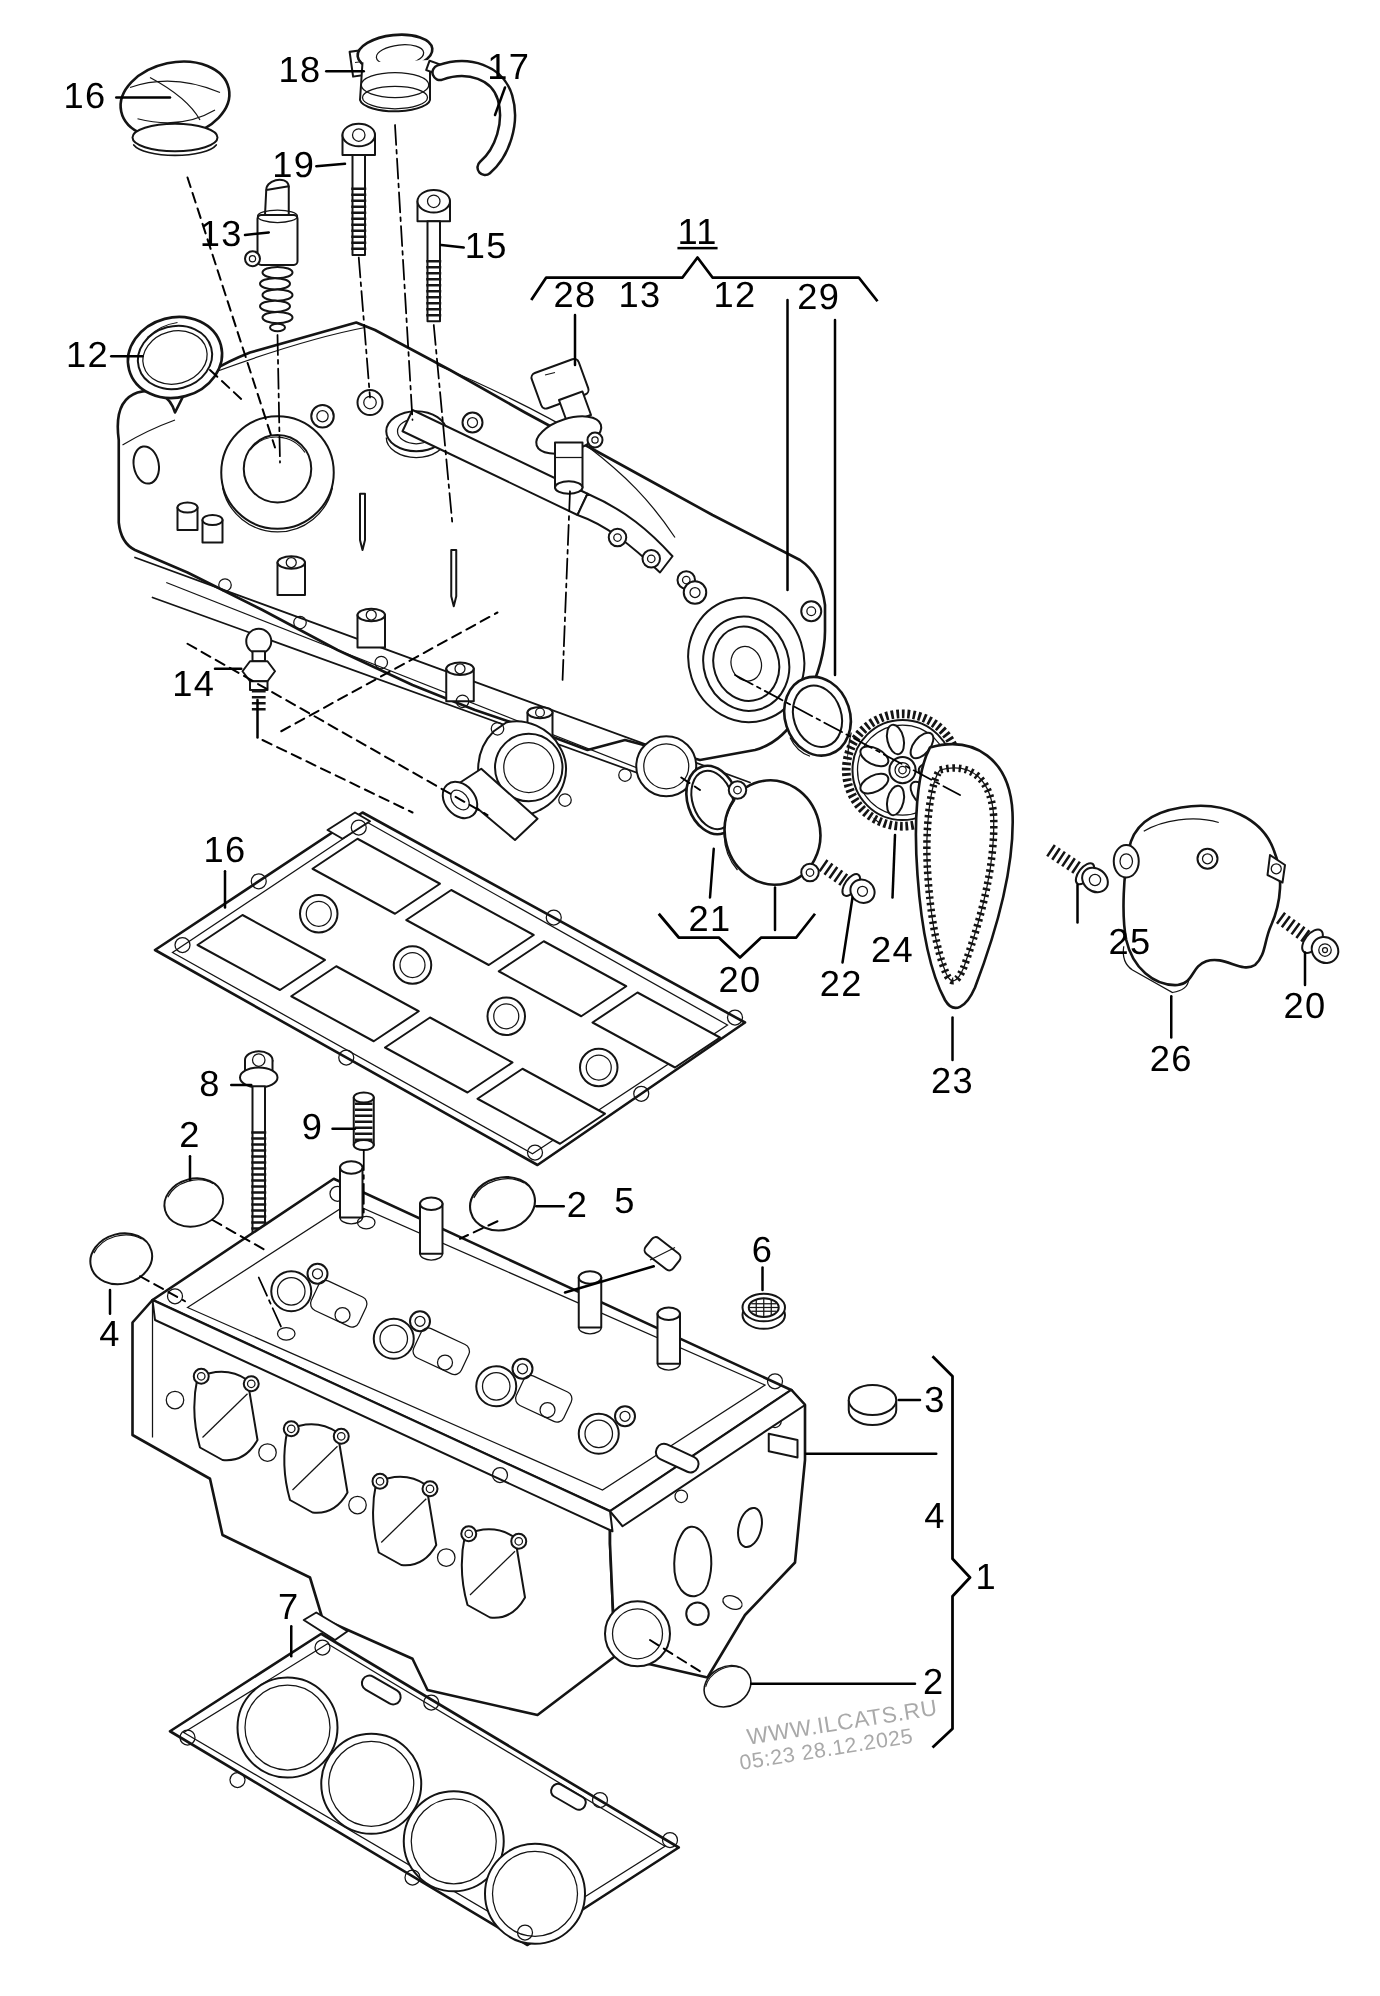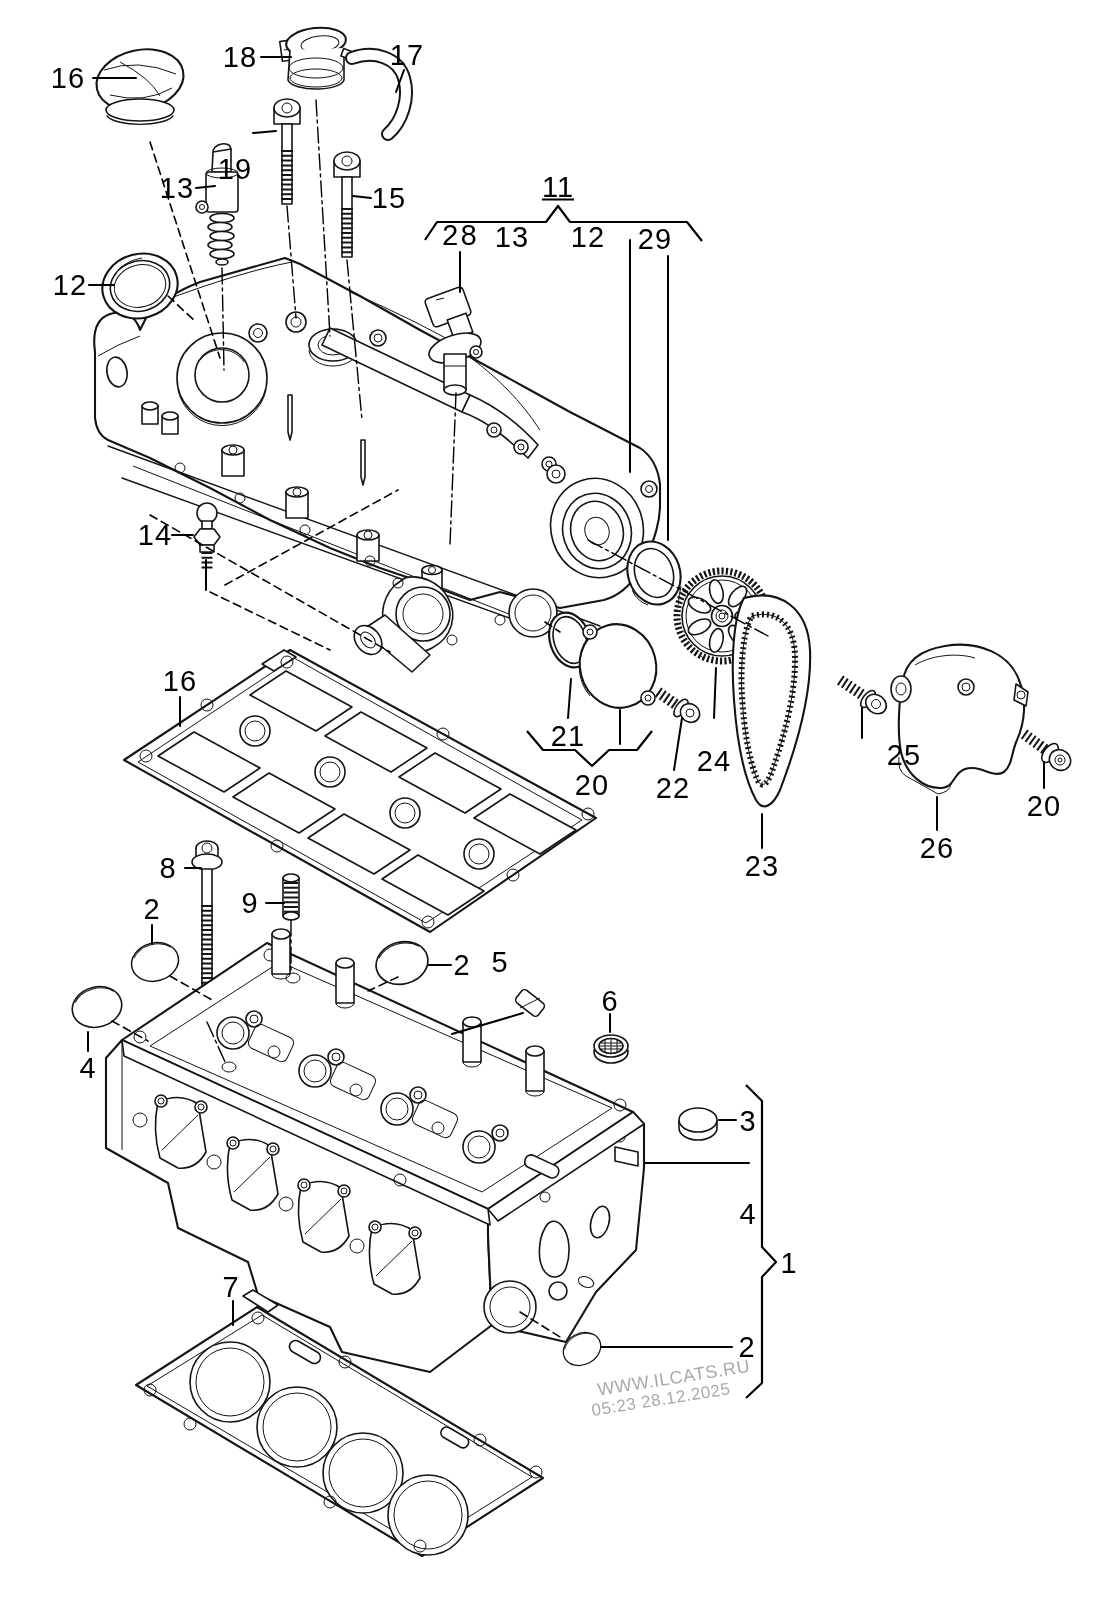--- a/index.html
+++ b/index.html
@@ -533,30 +533,30 @@
         <polyline points="425,240 437,222 546,222 558,206 570,222 687,222 702,241" class="bracket"></polyline>
         <polyline points="527,731 543,750 575,750 592,766 609,750 637,750 652,731" class="bracket"></polyline>
         <polyline points="746,1085 762,1101 762,1247 776,1262 762,1277 762,1383 746,1398" class="bracket"></polyline>
       </g>
 </svg>
 
 <div id="callout-layer">
       <span class="callout" style="left: 68px; top: 78px;">16</span>
       <span class="callout" style="left: 240px; top: 57px;">18</span>
       <span class="callout" style="left: 407px; top: 55px;">17</span>
-      <span class="callout" style="left: 235px; top: 133px; margin-top: 36px;">19</span>
+      <span class="callout" style="left: 235px; top: 133px;">19</span>
       <span class="callout" style="left: 177px; top: 188px;">13</span>
       <span class="callout" style="left: 389px; top: 198px;">15</span>
       <span class="callout" style="left: 70px; top: 285px;">12</span>
       <span class="callout" style="left: 558px; top: 187px; text-decoration: underline;">11</span>
-      <span class="callout" style="left: 460px; top: 237px; font-family: Liberation Mono, monospace;">28</span>
+      <span class="callout" style="left: 460px; top: 237px;">28</span>
       <span class="callout" style="left: 512px; top: 237px;">13</span>
       <span class="callout" style="left: 588px; top: 237px;">12</span>
       <span class="callout" style="left: 655px; top: 239px;">29</span>
-      <span class="callout" style="left: 155px; top: 535px;">14</span>
+      <span class="callout" style="left: 155px; top: 548px;">14</span>
       <span class="callout" style="left: 180px; top: 681px;">16</span>
       <span class="callout" style="left: 568px; top: 736px;">21</span>
       <span class="callout" style="left: 592px; top: 785px;">20</span>
       <span class="callout" style="left: 673px; top: 788px;">22</span>
       <span class="callout" style="left: 714px; top: 761px;">24</span>
       <span class="callout" style="left: 762px; top: 866px;">23</span>
       <span class="callout" style="left: 862px; top: 755px; margin-left: 42px;">25</span>
       <span class="callout" style="left: 937px; top: 848px;">26</span>
       <span class="callout" style="left: 1044px; top: 806px;">20</span>
       <span class="callout" style="left: 168px; top: 868px;">8</span>

